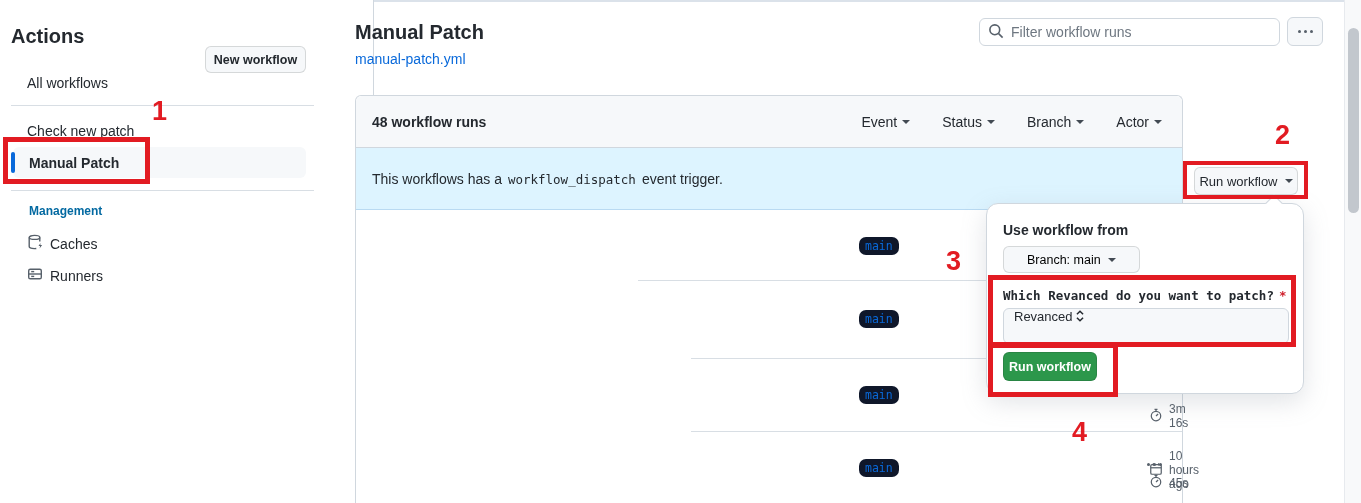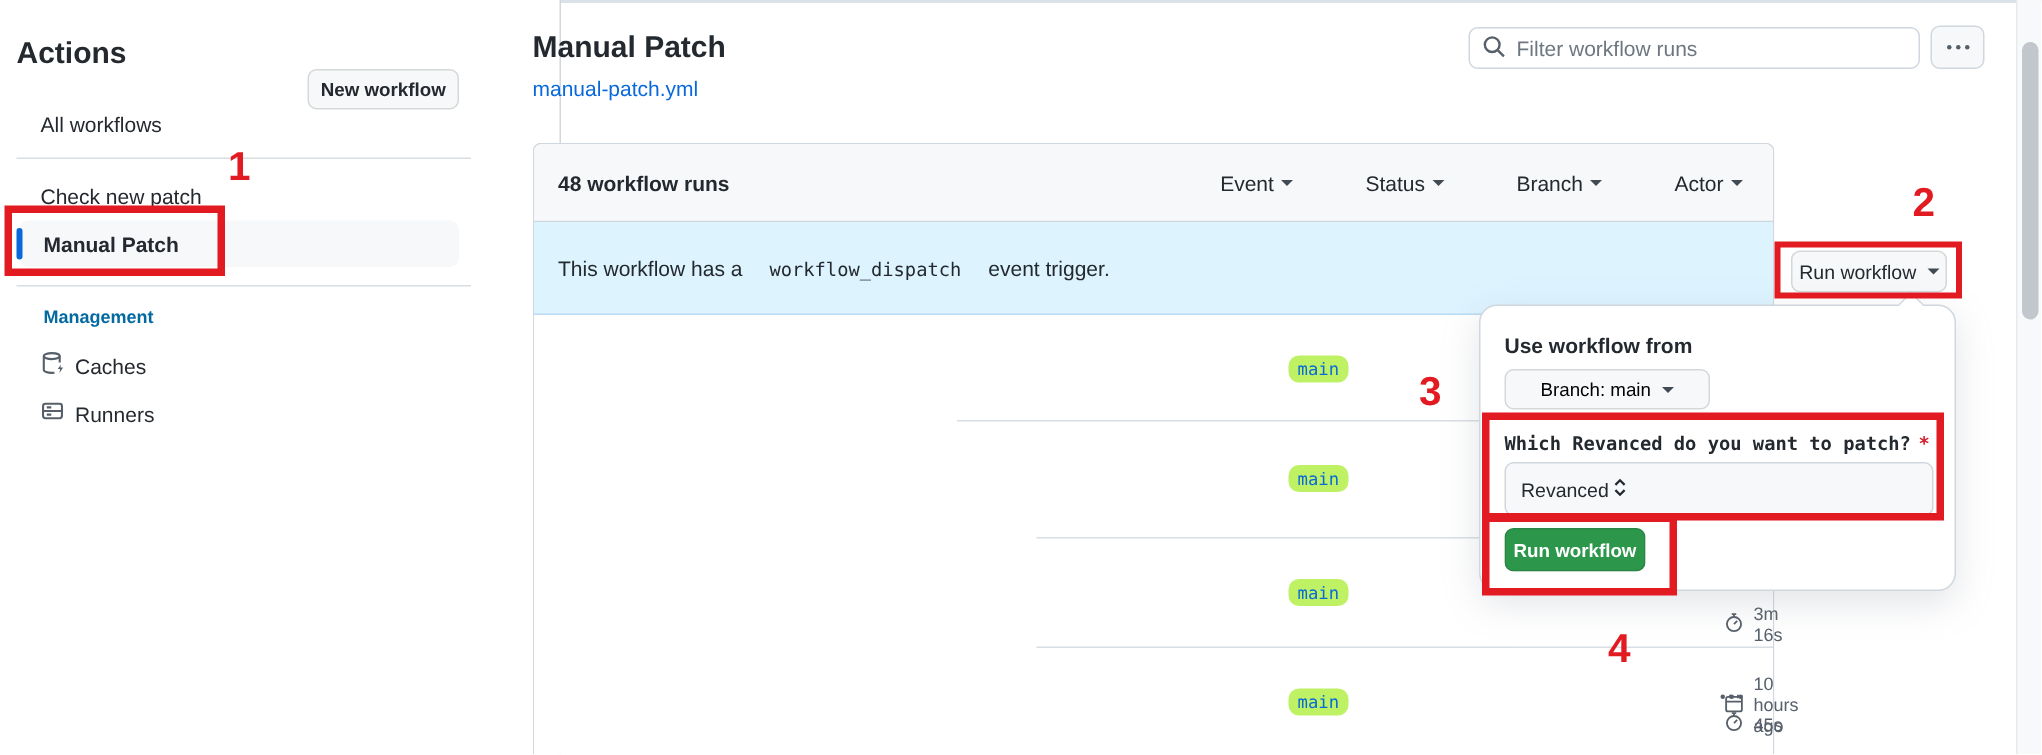--- a/index.html
+++ b/index.html
@@ -39,52 +39,52 @@
   .more-btn { position:absolute; left:1287px; top:17px; width:36px; height:29px; background:#f6f8fa;
     border:1px solid #d0d7de; border-radius:6px; display:flex; align-items:center; justify-content:center; gap:3px; cursor:pointer; }
   .dot { width:3px; height:3px; border-radius:50%; background:#57606a; }
 
   
   .runs-container { position:absolute; left:355px; top:95px; width:828px; height:408px;
     border:1px solid #d0d7de; border-bottom:none; border-radius:6px 6px 0 0; background:#fff; }
   .runs-header { position:relative; height:52px; background:#f6f8fa; border-bottom:1px solid #d0d7de;
     border-radius:6px 6px 0 0; display:flex; align-items:center; padding:0 20px 0 16px; }
   .runs-count { font-weight:700; font-size:14px; }
-  .filters { margin-left:auto; display:flex; gap:48px; }
+  .filters { margin-left:auto; display:flex; gap:32px; }
   .filter { display:flex; align-items:center; gap:5px; font-size:14px; cursor:pointer; }
   .caret-down { width:0; height:0; border-left:4px solid transparent; border-right:4px solid transparent; border-top:4px solid #424a53; }
   .banner { height:62px; background:#ddf4ff; border-bottom:1px solid #b9daf2; display:flex; align-items:center; padding:0 16px; font-size:14px; }
-  .banner code { font-family:"DejaVu Sans Mono","Liberation Mono",monospace; font-size:12.5px; margin:0 18px; }
+  .banner code { font-family:"DejaVu Sans Mono","Liberation Mono",monospace; font-size:12.5px; margin:0 6px; }
   .banner-run-btn { position:absolute; left:838px; top:71px; width:104px; height:28px; background:#f6f8fa;
     border:1px solid rgba(27,31,36,.15); border-radius:6px; font-size:13px; color:#24292f;
     display:flex; align-items:center; justify-content:center; gap:7px; cursor:pointer; z-index:5; }
 
   .run-row { position:absolute; left:0; width:100%; }
   .row-divider { position:absolute; left:335px; right:0; top:0; height:1px; background:#d8dee4; }
   .branch-badge { position:absolute; left:503px; top:50%; transform:translateY(-50%);
-    background:#bef264; color:#0969da; font-family:"DejaVu Sans Mono","Liberation Mono",monospace;
+    background:#0f172a; color:#0969da; font-family:"DejaVu Sans Mono","Liberation Mono",monospace;
     font-size:11.5px; line-height:16px; padding:1px 6px; border-radius:7px; cursor:pointer; }
   .meta { position:absolute; left:793px; display:flex; align-items:center; gap:6px; color:#57606a; font-size:12px; }
   .meta svg { flex:none; }
   .row-kebab { position:absolute; right:18px; display:flex; gap:3px; cursor:pointer; padding:6px 2px; }
 
   
   .panel { position:absolute; left:986px; top:203px; width:318px; height:191px; background:#fff;
     border:1px solid #d0d7de; border-radius:12px; box-shadow:0 8px 24px rgba(140,149,159,.25); z-index:30; }
   .panel-caret { position:absolute; left:281px; top:-7px; width:12px; height:12px; background:#fff;
     border-left:1px solid #d0d7de; border-top:1px solid #d0d7de; transform:rotate(45deg); }
   .panel-heading { position:absolute; left:16px; top:18px; font-size:14px; font-weight:700; }
   .branch-btn { position:absolute; left:16px; top:42px; height:27px; padding:0 23px;
     background:#f6f8fa; border:1px solid rgba(27,31,36,.15); border-radius:6px; font-size:12.5px;
     display:flex; align-items:center; gap:7px; cursor:pointer; }
   .input-label { position:absolute; left:16px; top:84px; font-family:"DejaVu Sans Mono","Liberation Mono",monospace;
     font-size:12.5px; font-weight:700; white-space:nowrap; }
   .required { color:#cf222e; margin-left:5px; }
   .select-control { position:absolute; left:16px; top:104px; width:286px; height:36px; background:#f6f8fa;
-    border:1px solid #d0d7de; border-radius:6px; display:flex; align-items:center; padding:0 10px; font-size:13px; cursor:pointer; }
+    border:1px solid #d0d7de; border-radius:6px; display:flex; align-items:flex-start; padding:0 10px; font-size:13px; cursor:pointer; }
   .select-control svg { margin-left:auto; color:#24292f; }
   .green-btn { position:absolute; left:16px; top:148px; width:94px; height:29px; background:#2c974b;
     border:1px solid rgba(27,31,36,.15); border-radius:6px; color:#fff; font-weight:700; font-size:12.5px;
     display:flex; align-items:center; justify-content:center; cursor:pointer; }
 
   
   .annot-box { position:absolute; border:5px solid #e21b22; z-index:60; pointer-events:none; }
   .annot-num { position:absolute; color:#e21b22; font-weight:700; font-size:27px; z-index:61; pointer-events:none; }
   #box1 { left:3px; top:137px; width:147px; height:47px; }
   #box2 { left:1183px; top:161px; width:125px; height:38px; border-width:4px; }
@@ -182,21 +182,21 @@
         </span>
         <span class="filter">
           <span>Actor</span>
             <span class="caret-down"></span>
         </span>
       </div>
     </div>
 
     <div class="banner">
       <span>
-        <span>This workflow has a</span><code>workflow_dispatch</code><span>event trigger.</span>
+        <span>This workflows has a</span><code>workflow_dispatch</code><span>event trigger.</span>
       </span>
     </div>
     <button class="banner-run-btn">
       <span>Run workflow</span>
       <span class="caret-down"></span>
     </button>
 
     <div class="run-row" style="top:115px;height:69px;">
       <span class="branch-badge">main</span>
     </div>

